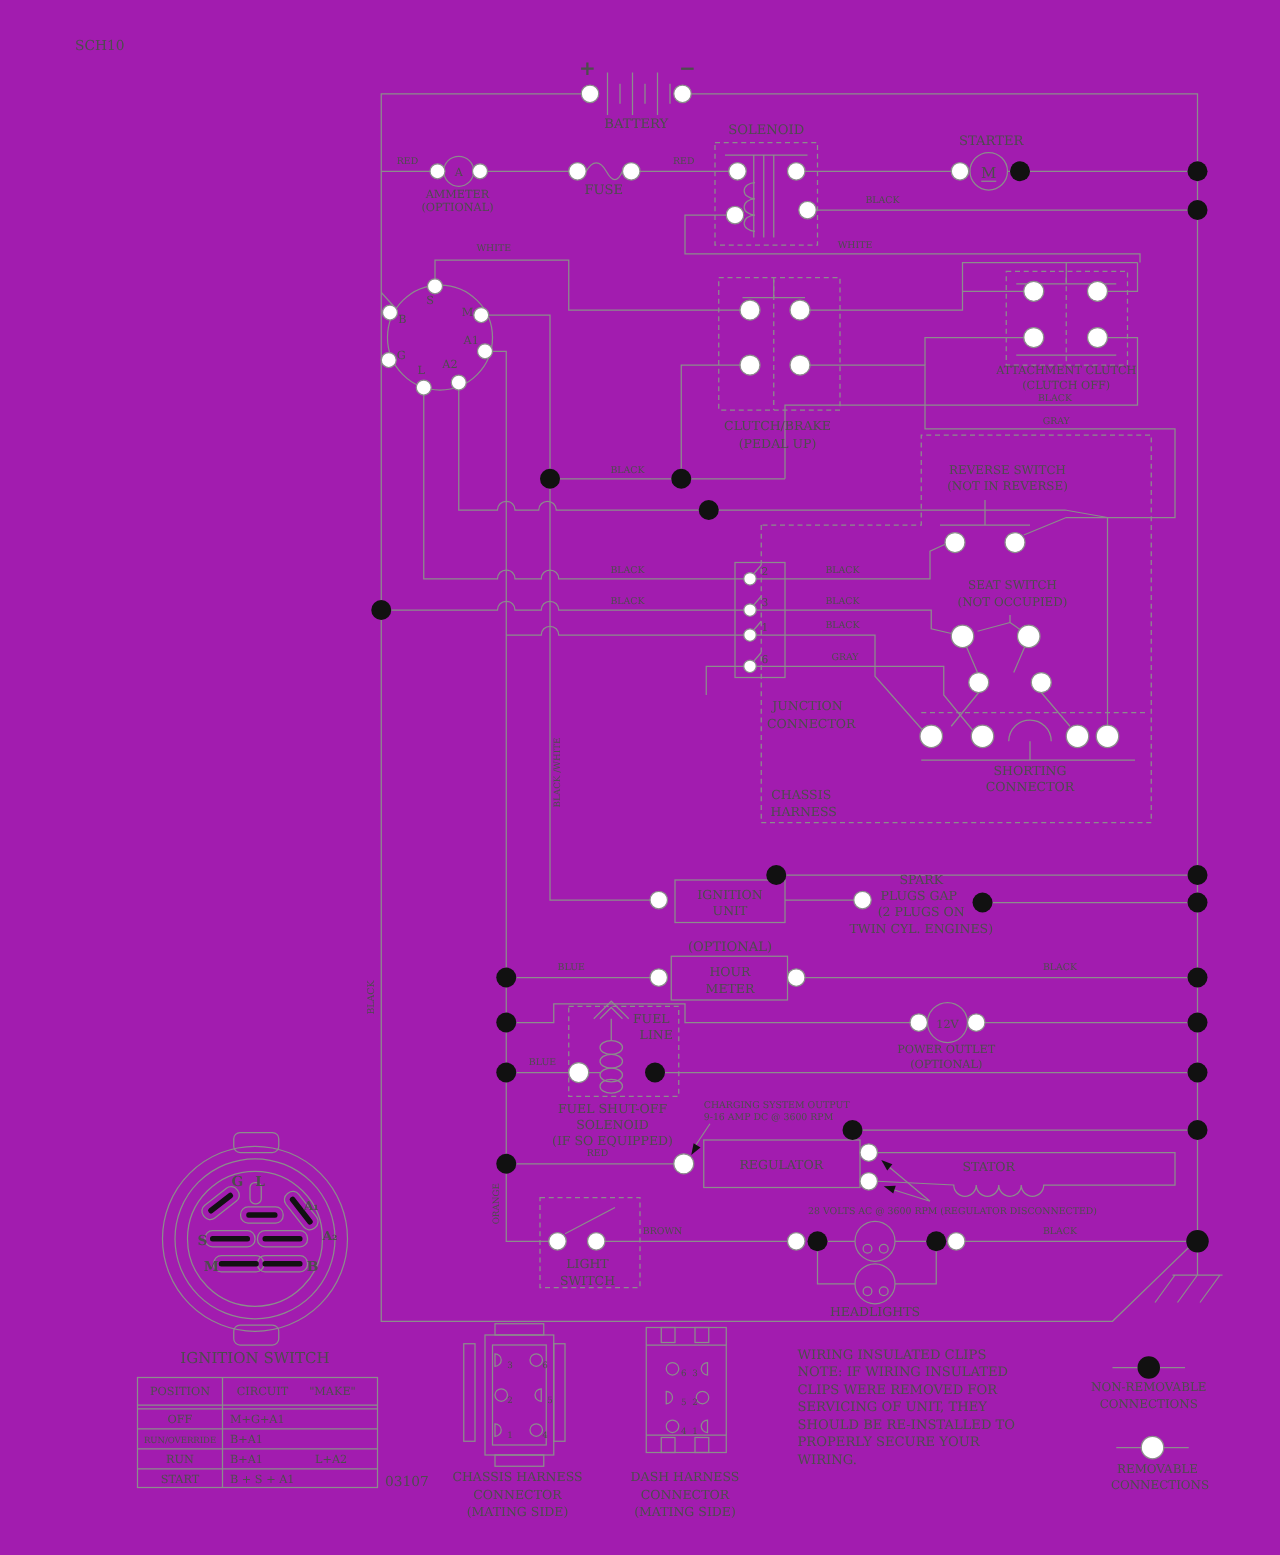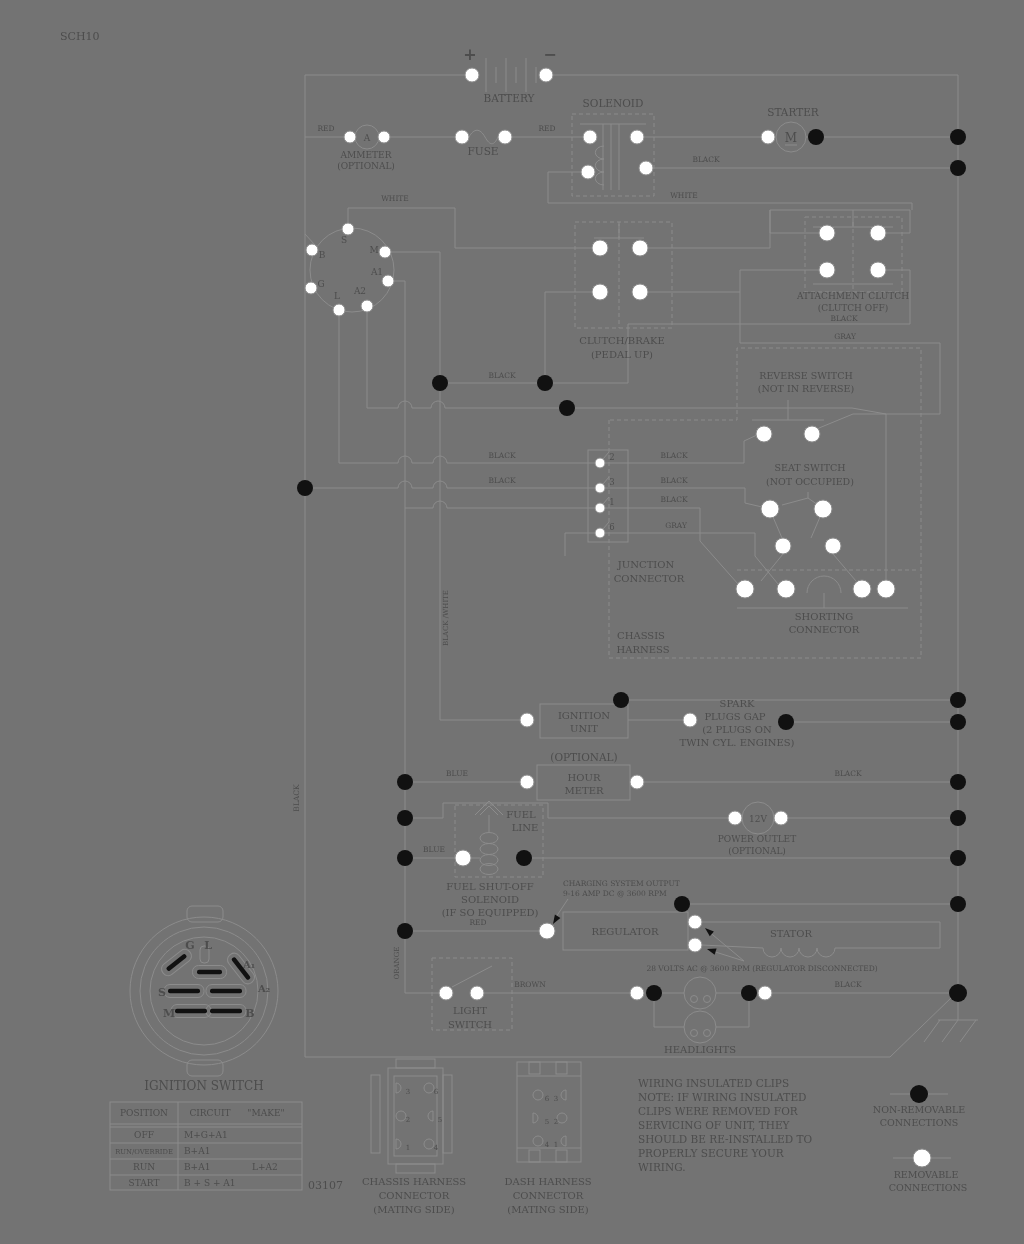--- a/index.html
+++ b/index.html
@@ -1,16 +1,16 @@
 <!DOCTYPE html>
 <html><head>
 <meta charset="utf-8">
 <style>
   html,body{margin:0;padding:0;background:#ffffff;}
-  #stage{width:1024px;height:1244px;position:relative;background:#737373;}
+  #stage{width:1024px;height:1244px;position:relative;background:#a21caf;}
   svg{position:absolute;left:0;top:0;}
   .wire{stroke:#8c8c8c;stroke-width:1;fill:none;}
   .dash{stroke:#8c8c8c;stroke-width:1;fill:none;stroke-dasharray:4,3;}
   .shape{stroke:#8c8c8c;stroke-width:1;fill:none;}
   .blackfill{fill:#111;stroke:none;}
   text{fill:#4d4d4d;font-family:"DejaVu Serif",serif;}
 </style>
 </head>
 <body>
 

